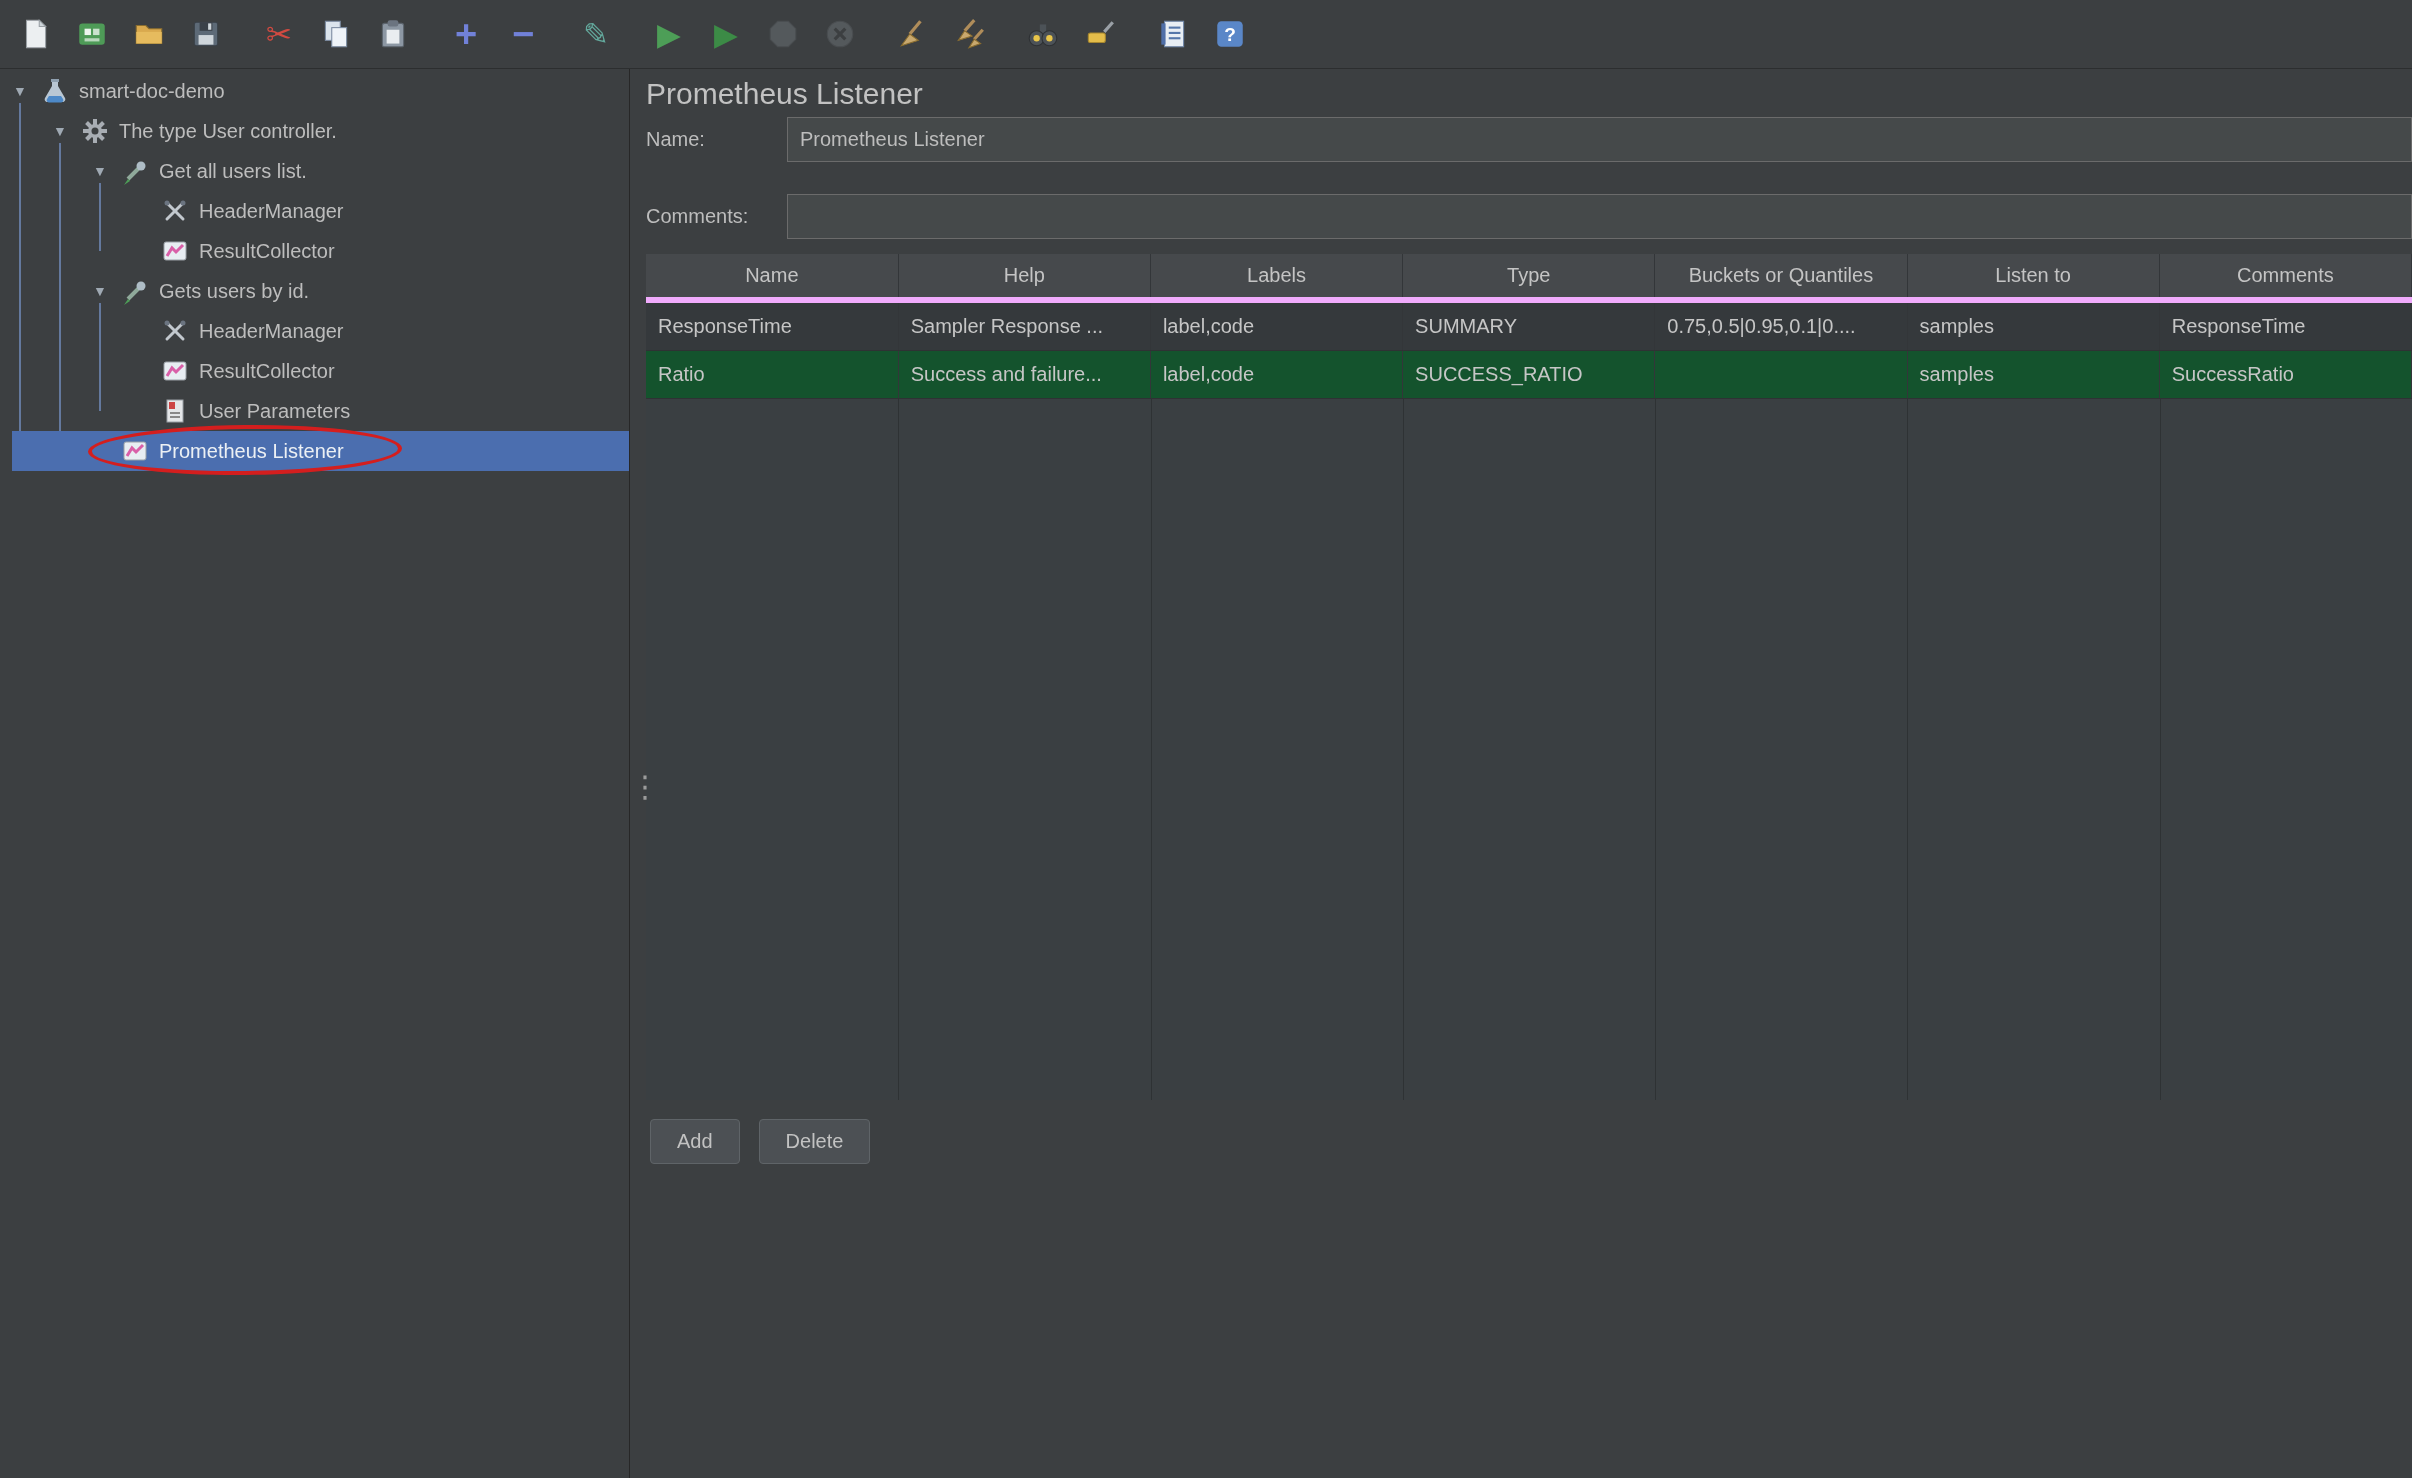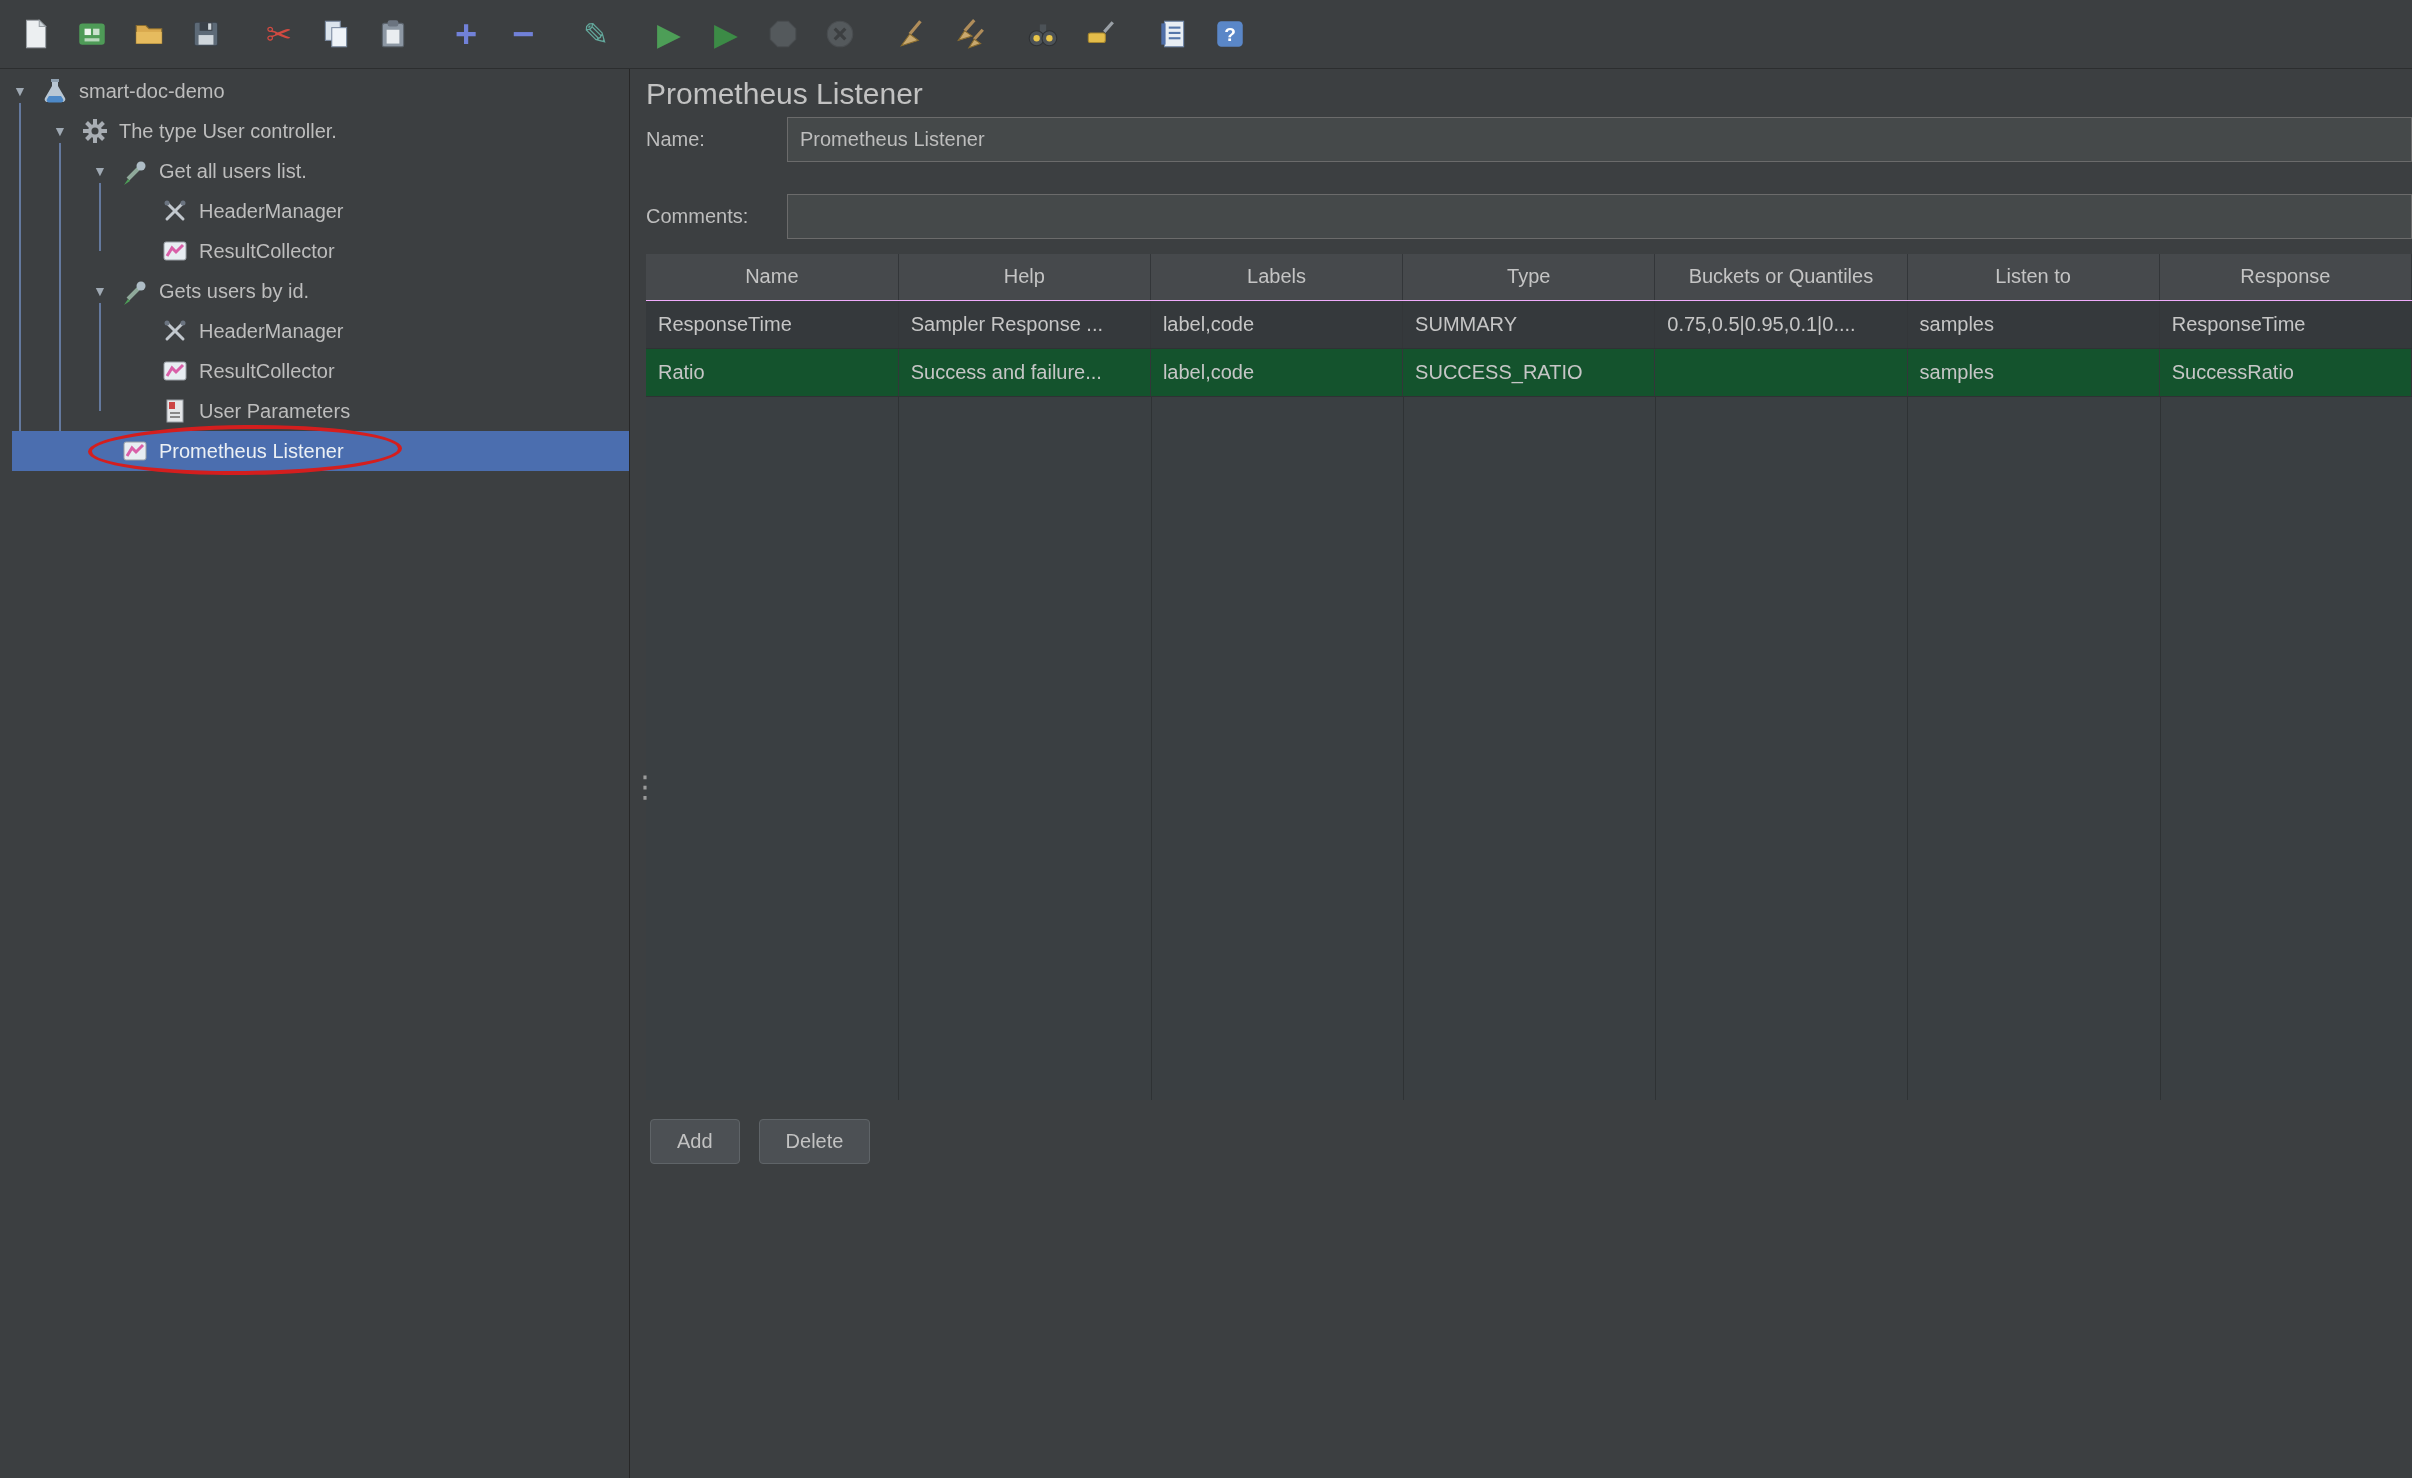--- a/index.html
+++ b/index.html
@@ -62,21 +62,21 @@
     flex:1; height:45px; background:#45494a; border:1px solid #6b6b6b;
     color:#bdbdbd; font-size:20px; padding:0 12px;
     font-family:"Liberation Sans", sans-serif; outline:none;
   }
 
   .table-area { position:absolute; left:0; top:185px; right:0; height:846px; background:#3a3f42; }
   .vline { position:absolute; top:0; bottom:0; width:1px; background:#2e3234; z-index:0; }
   table.metrics { position:relative; z-index:1; width:100%; border-collapse:collapse; table-layout:fixed; }
   table.metrics th {
     height:46px; background:#46494c; color:#c4c4c4; font-weight:normal; font-size:20px;
-    border-right:1px solid #333639; border-bottom:1px solid #f0abfc; text-align:center;
+    border-right:1px solid #333639; border-bottom:6px solid #f0abfc; text-align:center;
     overflow:hidden; white-space:nowrap;
   }
   table.metrics td {
     height:45px; padding:12px 12px; font-size:20px; color:#c6c6c6;
     border-right:1px solid #333639; border-bottom:1px solid #2f3234;
     overflow:hidden; white-space:nowrap; text-overflow:ellipsis;
   }
   tr.r0 td { background:#35393c; }
   tr.r1 td { background:#14532d; }
 
@@ -397,21 +397,21 @@
 
     <table class="metrics">
       <thead>
         <tr>
           <th>Name</th>
           <th>Help</th>
           <th>Labels</th>
           <th>Type</th>
           <th>Buckets or Quantiles</th>
           <th>Listen to</th>
-          <th>Response</th>
+          <th>Comments</th>
         </tr>
       </thead>
       <tbody>
         <tr class="r0">
           <td>ResponseTime</td>
           <td>Sampler Response ...</td>
           <td>label,code</td>
           <td>SUMMARY</td>
           <td>0.75,0.5|0.95,0.1|0....</td>
           <td>samples</td>

